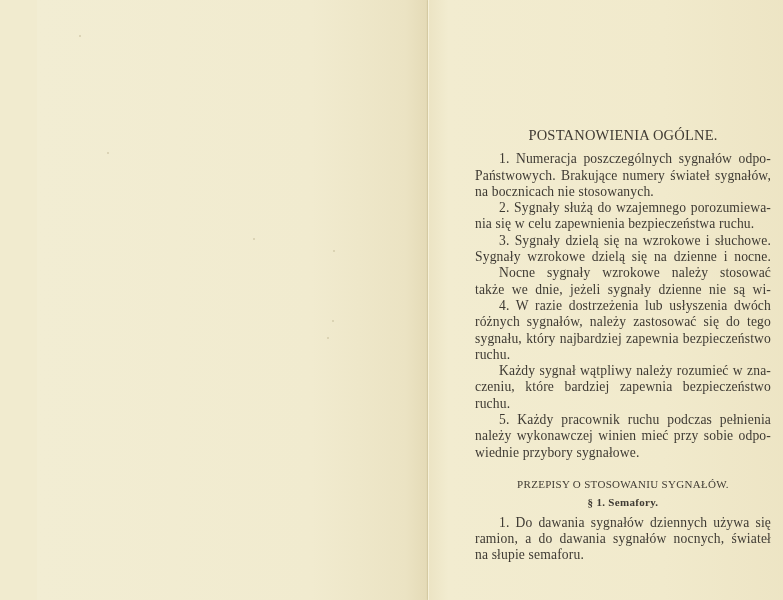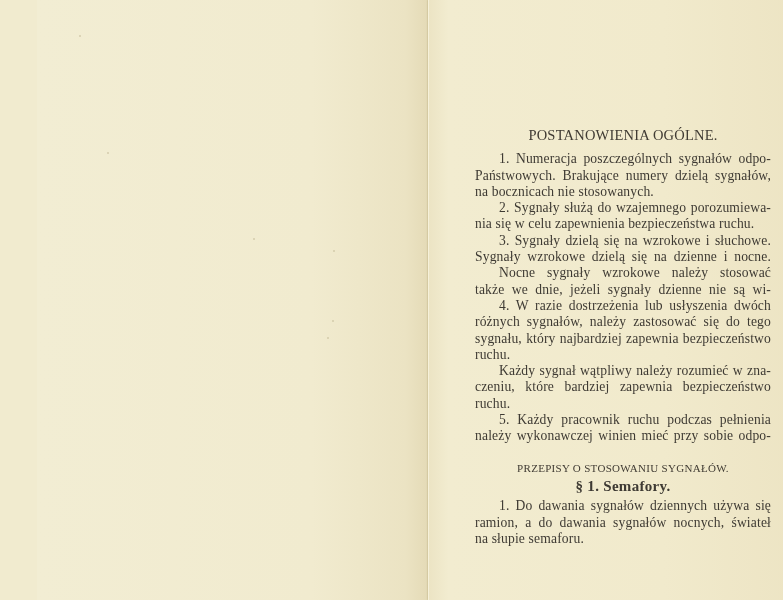--- a/index.html
+++ b/index.html
@@ -30,21 +30,21 @@
   }
   .title {
     text-align:center; font-size:14.5px; letter-spacing:0.2px;
     margin:0 0 8px 0; font-weight:normal; color:#403b33;
   }
   .title2 {
     text-align:center; font-size:11px; letter-spacing:0.3px;
     margin:15px 0 2px 0; font-weight:normal; color:#403b33;
   }
   .subtitle {
-    text-align:center; font-size:15px; font-weight:bold;
+    text-align:center; font-size:11px; font-weight:bold;
     margin:0 0 4px 0; color:#3e3a33; letter-spacing:0.3px;
   }
   .line { display:block; white-space:nowrap; text-align:justify; text-align-last:justify; }
   .line.last { text-align-last:left; }
   .line.indent { padding-left:24px; }
   .speck { position:absolute; width:2px; height:2px; border-radius:1px; background:#c9bf9c; opacity:0.7; }
 </style>
 </head>
 <body>
 
@@ -57,37 +57,38 @@
     <span class="speck" style="left:290px;top:337px;"></span>
     <span class="speck" style="left:70px;top:152px;"></span>
   </div>
   <div class="gutter"></div>
   <div class="page-right"></div>
 
   <div class="text-block">
     <div class="title">POSTANOWIENIA OGÓLNE.</div>
     <div id="lines1">
         <span class="line indent">1. Numeracja poszczególnych sygnałów odpo-</span>
-        <span class="line">Państwowych. Brakujące numery dzielą sygnałów,</span>
+        <span class="line">Państwowych. Brakujące numery świateł sygnałów,</span>
         <span class="line last">na bocznicach nie stosowanych.</span>
         <span class="line indent">2. Sygnały służą do wzajemnego porozumiewa-</span>
         <span class="line last">nia się w celu zapewnienia bezpieczeństwa ruchu.</span>
         <span class="line indent">3. Sygnały dzielą się na wzrokowe i słuchowe.</span>
         <span class="line">Sygnały wzrokowe dzielą się na dzienne i nocne.</span>
         <span class="line indent">Nocne sygnały wzrokowe należy stosować</span>
         <span class="line">także we dnie, jeżeli sygnały dzienne nie są wi-</span>
         <span class="line indent">4. W razie dostrzeżenia lub usłyszenia dwóch</span>
         <span class="line">różnych sygnałów, należy zastosować się do tego</span>
         <span class="line">sygnału, który najbardziej zapewnia bezpieczeństwo</span>
         <span class="line last">ruchu.</span>
         <span class="line indent">Każdy sygnał wątpliwy należy rozumieć w zna-</span>
         <span class="line">czeniu, które bardziej zapewnia bezpieczeństwo</span>
         <span class="line last">ruchu.</span>
         <span class="line indent">5. Każdy pracownik ruchu podczas pełnienia</span>
         <span class="line">należy wykonawczej winien mieć przy sobie odpo-</span>
+        <span class="line last">wiednie przybory sygnałowe.</span>
       </div>
     <div class="title2">PRZEPISY O STOSOWANIU SYGNAŁÓW.</div>
     <div class="subtitle">§ 1. Semafory.</div>
     <div id="lines2">
         <span class="line indent">1. Do dawania sygnałów dziennych używa się</span>
         <span class="line">ramion, a do dawania sygnałów nocnych, świateł</span>
         <span class="line last">na słupie semaforu.</span>
       </div>
   </div>
 </div>

